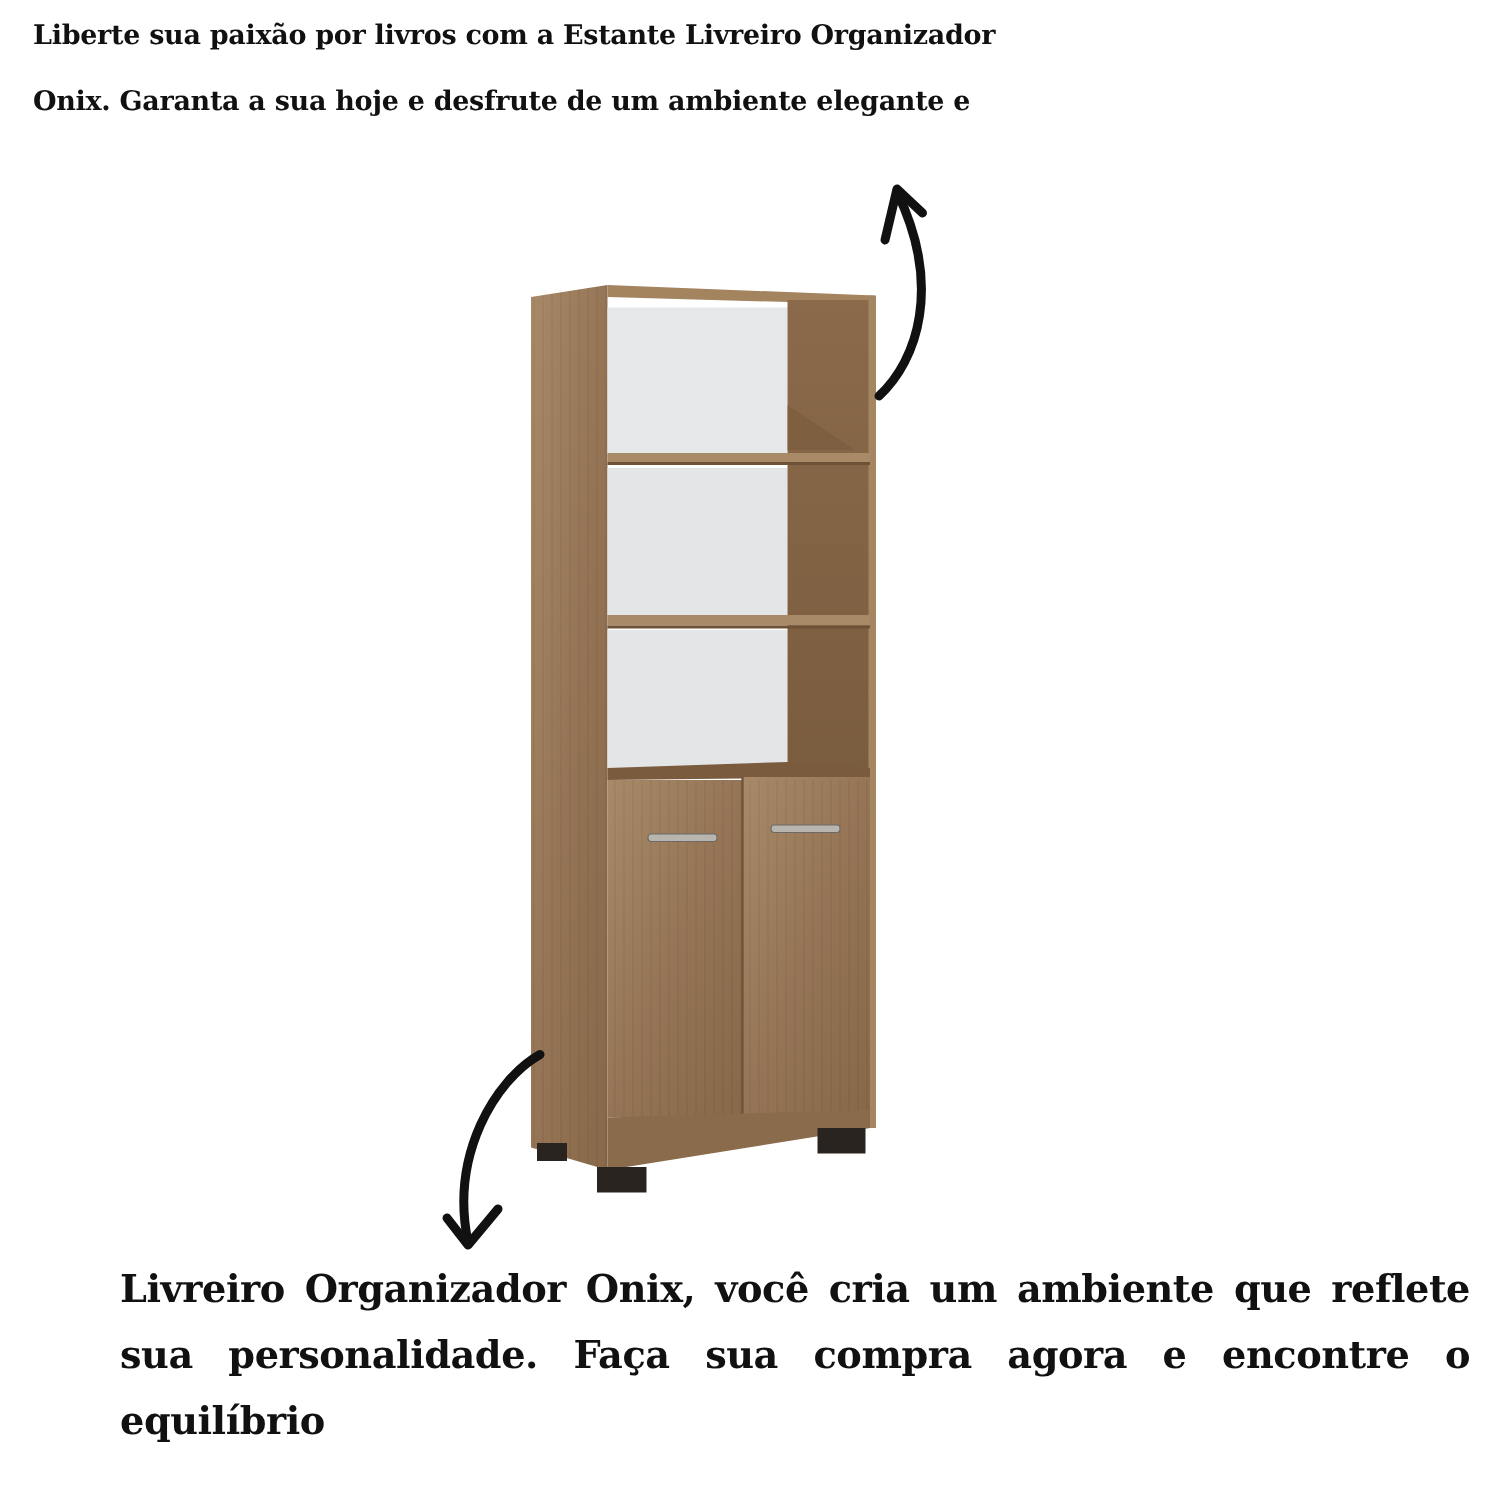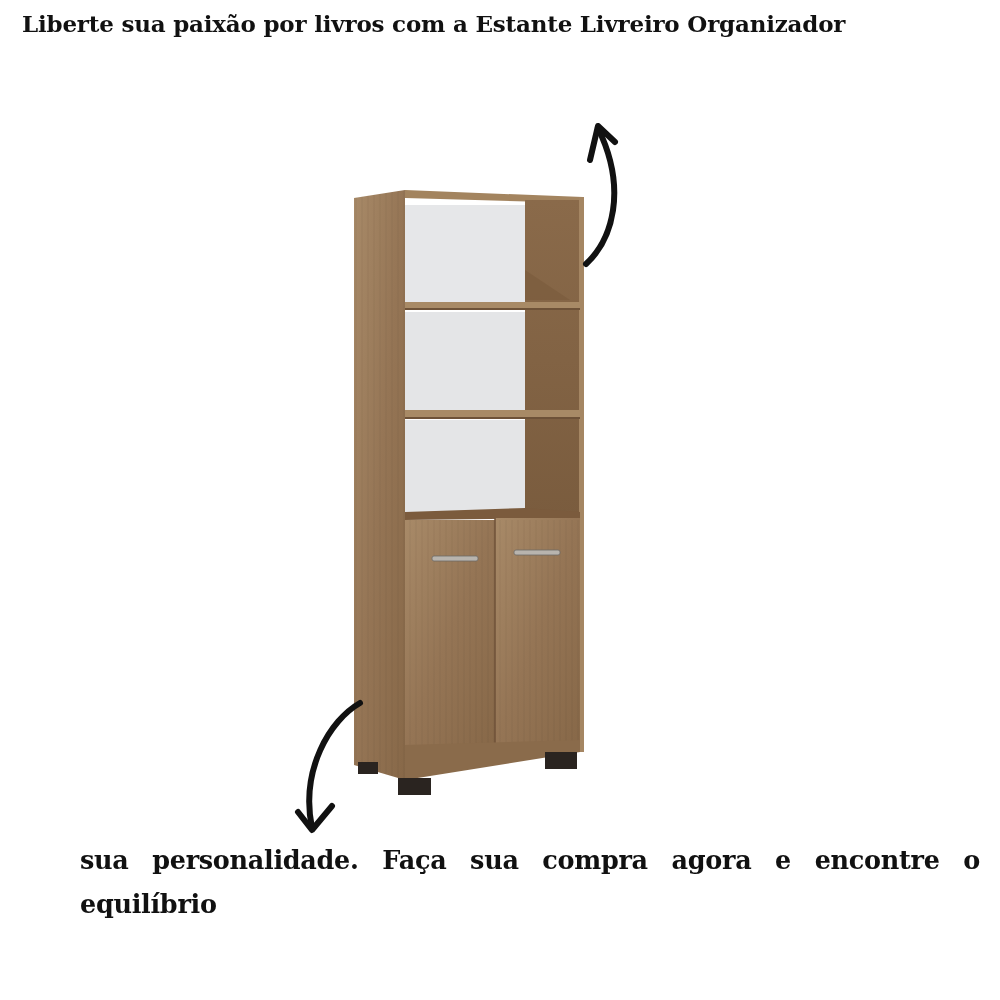--- a/index.html
+++ b/index.html
@@ -1,27 +1,28 @@
 <!DOCTYPE html>
 <html><head>
 <meta charset="utf-8">
 <style>
   html, body { margin:0; padding:0; background:#ffffff; }
   body { width:1000px; height:1000px; position:relative; overflow:hidden; font-family:"DejaVu Serif", serif; color:#111; }
-  .top-text { position:absolute; left:22px; top:2px; width:940px; font-size:23px; font-weight:bold; line-height:44px; letter-spacing:-0.2px; }
+  .top-text { position:absolute; left:22px; top:2px; width:940px; font-size:18px; font-weight:bold; line-height:44px; letter-spacing:-0.2px; }
   .bottom-text { position:absolute; left:80px; top:838px; width:900px; font-size:25.5px; font-weight:bold; line-height:44px; text-align:justify; letter-spacing:-0.3px; }
   .top-text span, .bottom-text span { display:block; }
   .bottom-text span.just { text-align:justify; text-align-last:justify; }
   .shelf { position:absolute; left:0; top:0; width:1000px; height:1000px; }
 </style>
 </head>
 <body>
 
 <div class="top-text">
   <span>Liberte sua paixão por livros com a Estante Livreiro Organizador</span>
+  <span>Onix. Garanta a sua hoje e desfrute de um ambiente elegante e</span>
 </div>
 
 <svg class="shelf" viewBox="0 0 1000 1000" xmlns="http://www.w3.org/2000/svg">
   <defs>
     <linearGradient id="wood" x1="0" y1="0" x2="1" y2="1">
       <stop offset="0" stop-color="#a88a68"></stop>
       <stop offset="0.5" stop-color="#957555"></stop>
       <stop offset="1" stop-color="#876848"></stop>
     </linearGradient>
     <linearGradient id="woodDark" x1="0" y1="0" x2="0" y2="1">
@@ -83,15 +84,16 @@
     <path d="M586,264 C612,240 628,190 598,128"></path>
     <path d="M590,160 L598,126 L615,142"></path>
   </g>
   <g fill="none" stroke="#111" stroke-width="6" stroke-linecap="round" stroke-linejoin="round">
     <path d="M360,703 C330,720 300,770 312,828"></path>
     <path d="M298,812 L312,830 L332,806"></path>
   </g>
 </svg>
 
 <div class="bottom-text">
+  <span class="just">Livreiro Organizador Onix, você cria um ambiente que reflete</span>
   <span class="just">sua personalidade. Faça sua compra agora e encontre o equilíbrio</span>
 
 </div>
 
 </body></html>

